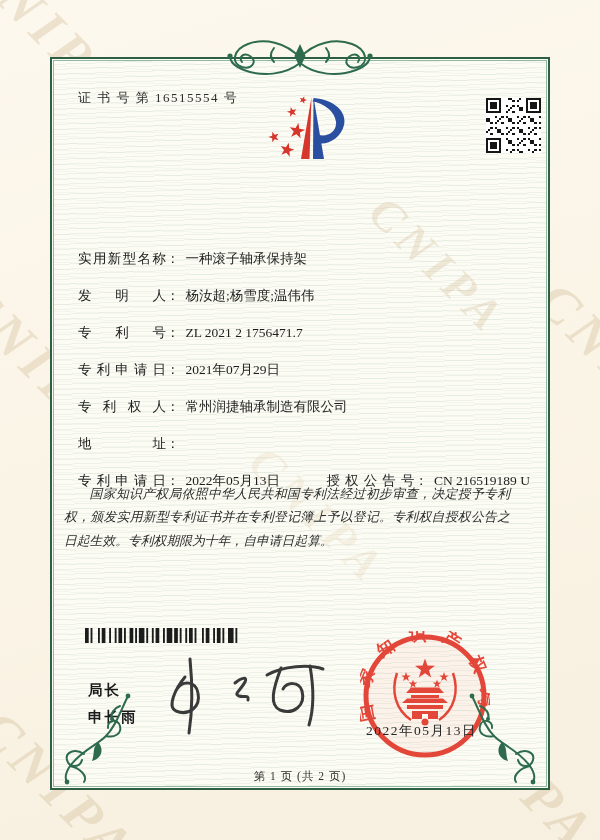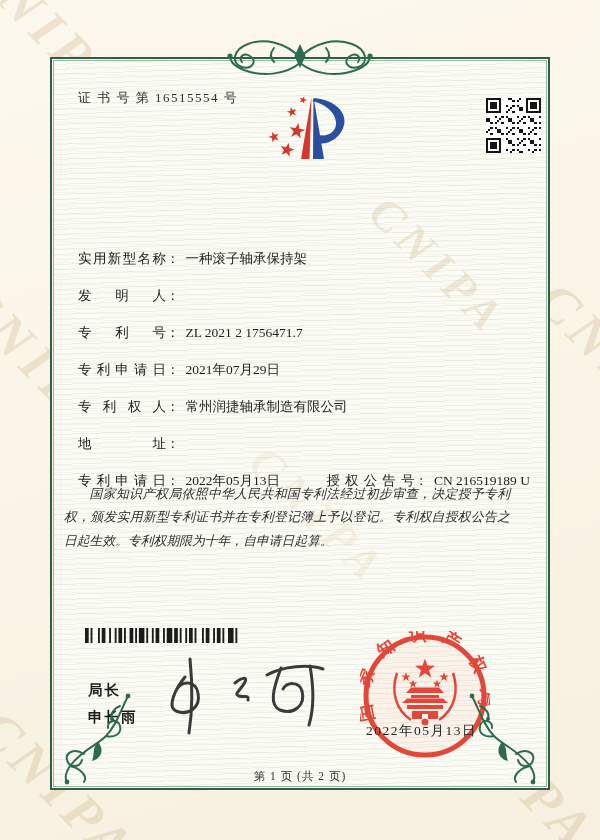--- a/index.html
+++ b/index.html
@@ -200,21 +200,21 @@
         <rect x="1" y="19" width="5" height="5" fill="#fff"></rect>
         <rect x="2" y="20" width="3" height="3" fill="#151515"></rect>
       </svg>
 
 
     <div class="fields">
       <div class="frow">
         <span class="lbl">实用新型名称</span><span class="colon">：</span><span>一种滚子轴承保持架</span>
       </div>
       <div class="frow">
-        <span class="lbl">发明人</span><span class="colon">：</span>
+        <span class="lbl">发明人</span><span class="colon">：</span><span>杨汝超;杨雪度;温伟伟</span>
       </div>
       <div class="frow">
         <span class="lbl">专利号</span><span class="colon">：</span><span>ZL 2021 2 1756471.7</span>
       </div>
       <div class="frow">
         <span class="lbl">专利申请日</span><span class="colon">：</span><span>2021年07月29日</span>
       </div>
       <div class="frow">
         <span class="lbl">专利权人</span><span class="colon">：</span><span>常州润捷轴承制造有限公司</span>
       </div>

